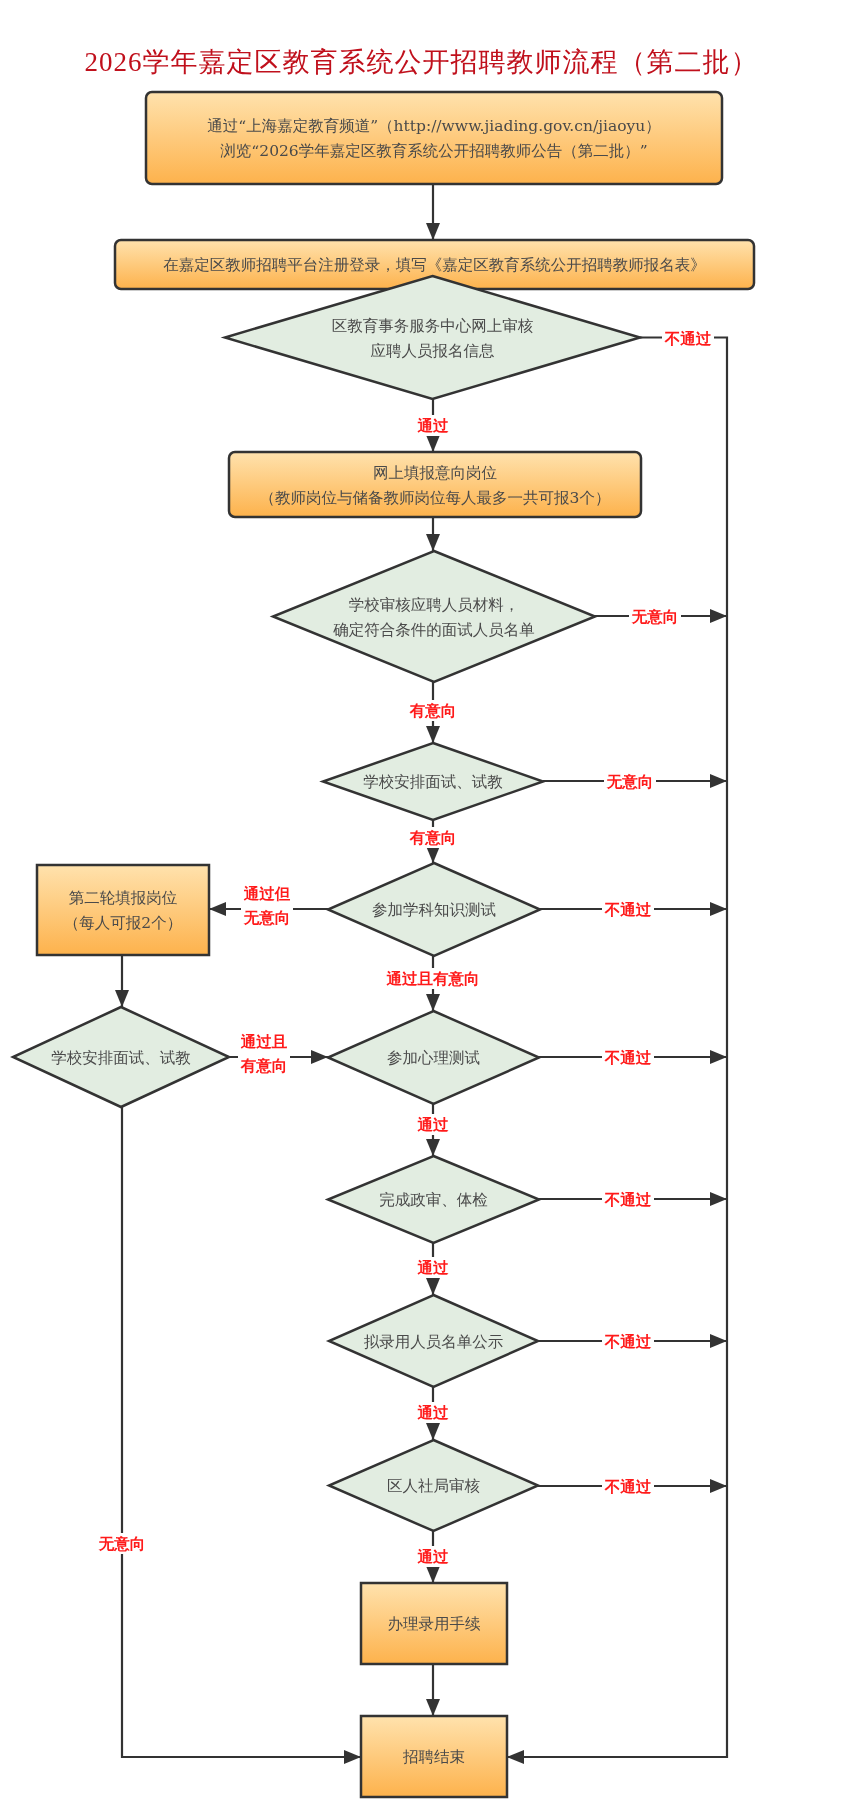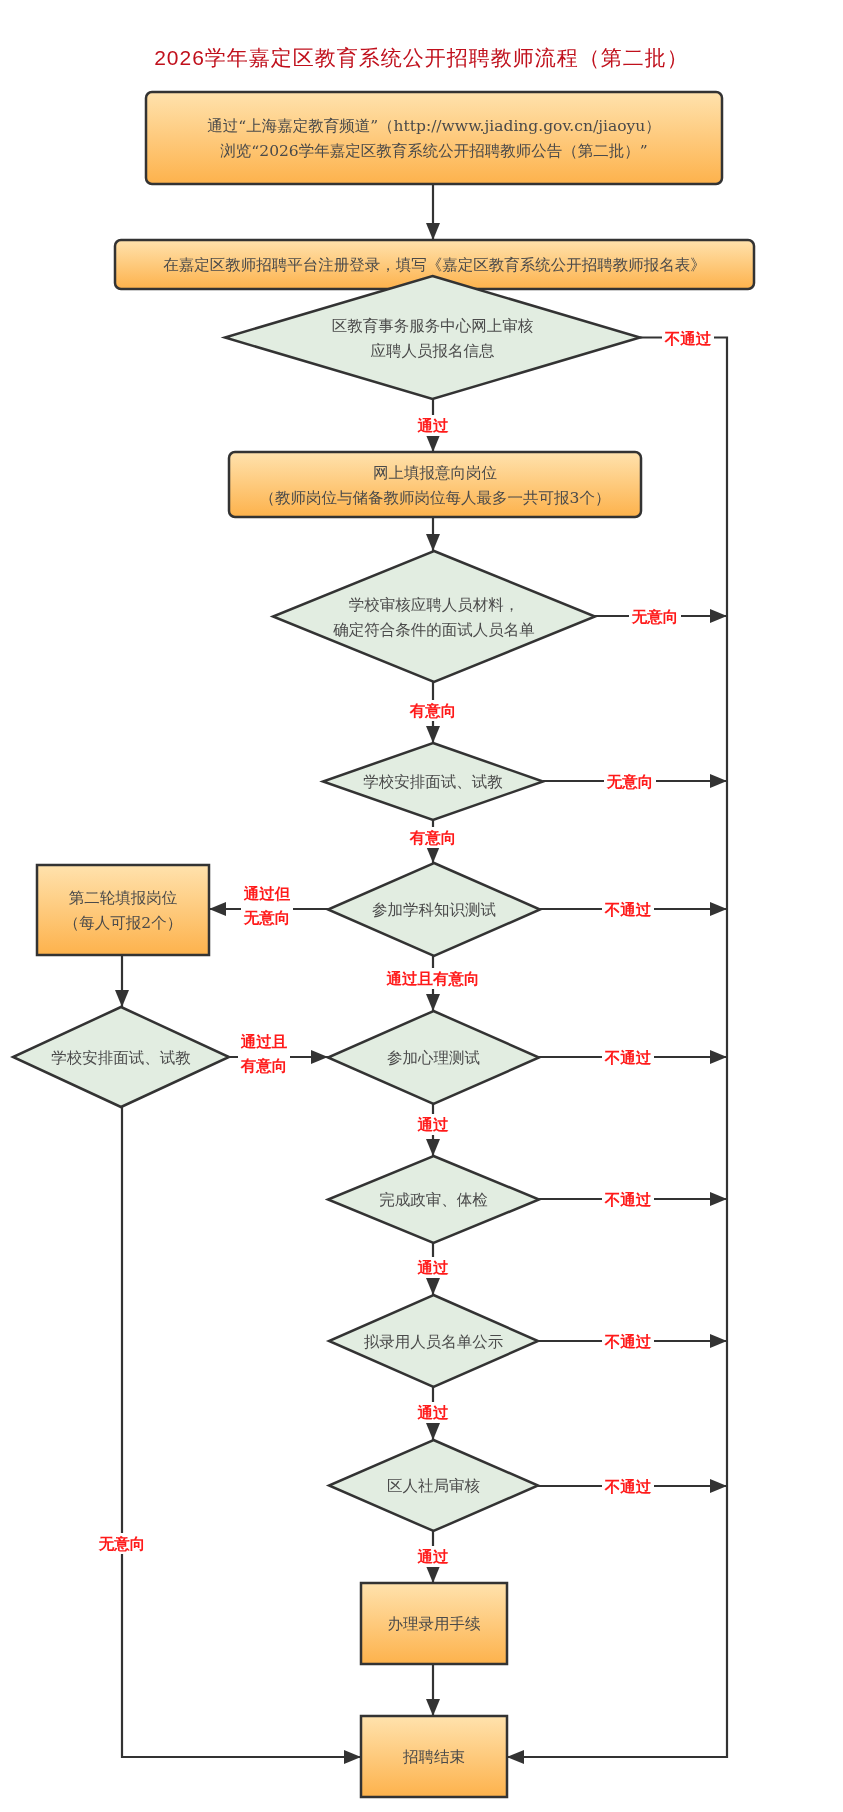--- a/index.html
+++ b/index.html
@@ -1,20 +1,20 @@
 <!DOCTYPE html>
 <html><head>
 <meta charset="utf-8">
 <style>
   html, body { margin: 0; padding: 0; background: #ffffff; }
   body { width: 843px; height: 1812px; position: relative; overflow: hidden;
          font-family: "DejaVu Serif", "Liberation Serif", serif; }
   #title { position: absolute; left: 0; top: 44px; width: 843px; text-align: center;
-           font-family: Liberation Sans, sans-serif;
-           font-size: 21px; color: #c0101c; letter-spacing: 1px; }
+           font-family: Liberation Serif, serif;
+           font-size: 27px; color: #c0101c; letter-spacing: 1px; }
   svg { position: absolute; left: 0; top: 0; }
   .node-text { font-family: "DejaVu Serif", "Liberation Serif", serif; font-size: 15.5px; fill: #4a4a4a; }
   .edge-label { font-family: "DejaVu Serif", "Liberation Serif", serif; font-size: 15.5px; fill: #ff1a1a; font-weight: bold; }
   .line { stroke: #333333; stroke-width: 2.2; fill: none; }
   .arrow { fill: #333333; }
   .box { stroke: #333333; stroke-width: 2.5; }
   .diamond { fill: #e2ede1; stroke: #333333; stroke-width: 2.5; }
 </style>
 </head>
 <body>

